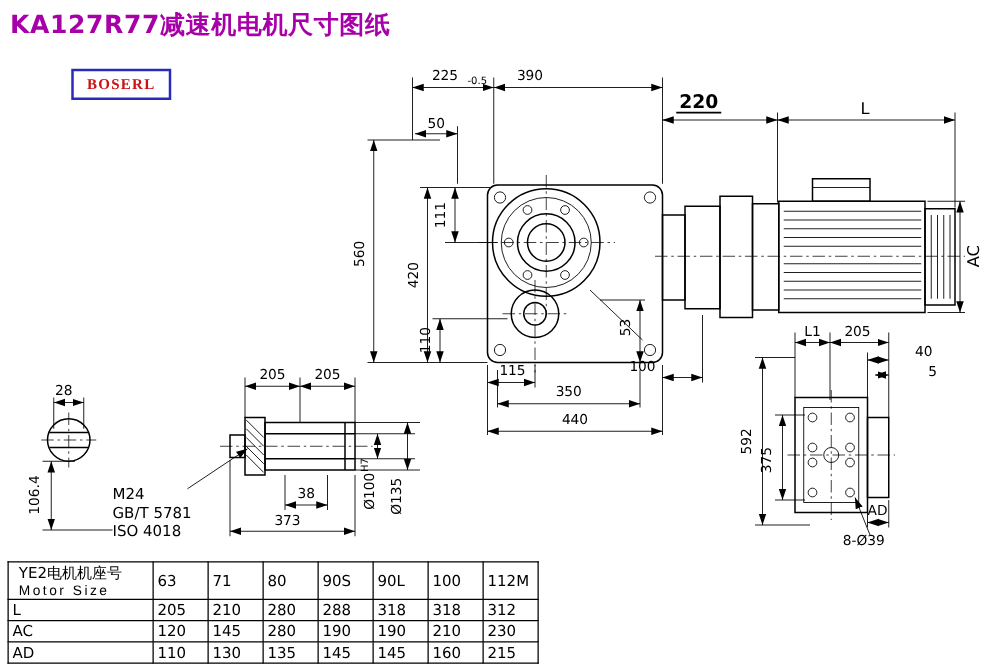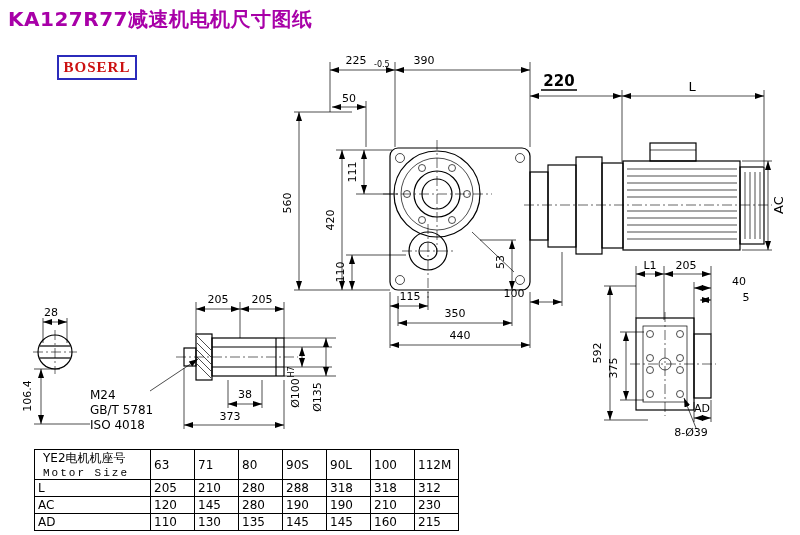--- a/index.html
+++ b/index.html
@@ -3,38 +3,38 @@
 <meta charset="utf-8">
 <style>
   * { margin:0; padding:0; box-sizing:border-box; }
   html,body { width:800px; height:535px; background:#fff; overflow:hidden;
               font-family:"DejaVu Sans","Liberation Sans",sans-serif; }
   .page { position:absolute; inset:0; width:800px; height:412px; background:#fff; }
   .title { position:absolute; left:8px; top:6px; font-size:20px; font-weight:bold;
            color:#a800a8; letter-spacing:0.5px; }
   .logo { position:absolute; left:57px; top:55px; width:80px; height:25px;
           border:2px solid #2b2bbb; color:#cc1111; font-family:"Liberation Serif",serif;
-          font-size:15px; font-weight:bold; display:flex; align-items:center;
+          font-size:12px; font-weight:bold; display:flex; align-items:center;
           justify-content:center; letter-spacing:1px; background:#fff; }
   svg.drawing { position:absolute; left:0; top:0; }
   .part { fill:none; stroke:#000; stroke-width:1.2; }
   .thin { fill:none; stroke:#000; stroke-width:0.7; }
   .dim  { fill:none; stroke:#000; stroke-width:0.7; }
   .cl   { fill:none; stroke:#000; stroke-width:0.6; stroke-dasharray:10 3 2 3; }
   text.dt { font-family:"DejaVu Sans",sans-serif; font-size:11px; fill:#000; }
   text.sm { font-size:8px; }
   text.big { font-size:15px; font-weight:bold; }
   text.md { font-size:13px; }
   text.lbl12 { font-size:12px; }
   .size-table { position:absolute; left:6px; top:449px; border-collapse:collapse;
-                font-size:12px; background:#fff;margin-left:28px; }
+                font-size:12px; background:#fff; }
   .size-table th, .size-table td { border:1px solid #000; text-align:left;
                 font-weight:normal; padding:0 3px; height:17px; min-width:44px; }
   .size-table th.lbl { width:116px; text-align:left; padding-left:8px; }
-  .size-table .mono { font-family:Liberation Mono, monospace; letter-spacing:2px; font-size:11px; }
+  .size-table .mono { font-family:Liberation Sans, sans-serif; letter-spacing:2px; font-size:11px; }
 </style>
 </head>
 <body>
 
 <div class="page">
 
   <div class="title">KA127R77减速机电机尺寸图纸</div>
   <div class="logo">BOSERL</div>
 
   <svg class="drawing" width="800" height="535" viewBox="0 0 800 535" xmlns="http://www.w3.org/2000/svg">

